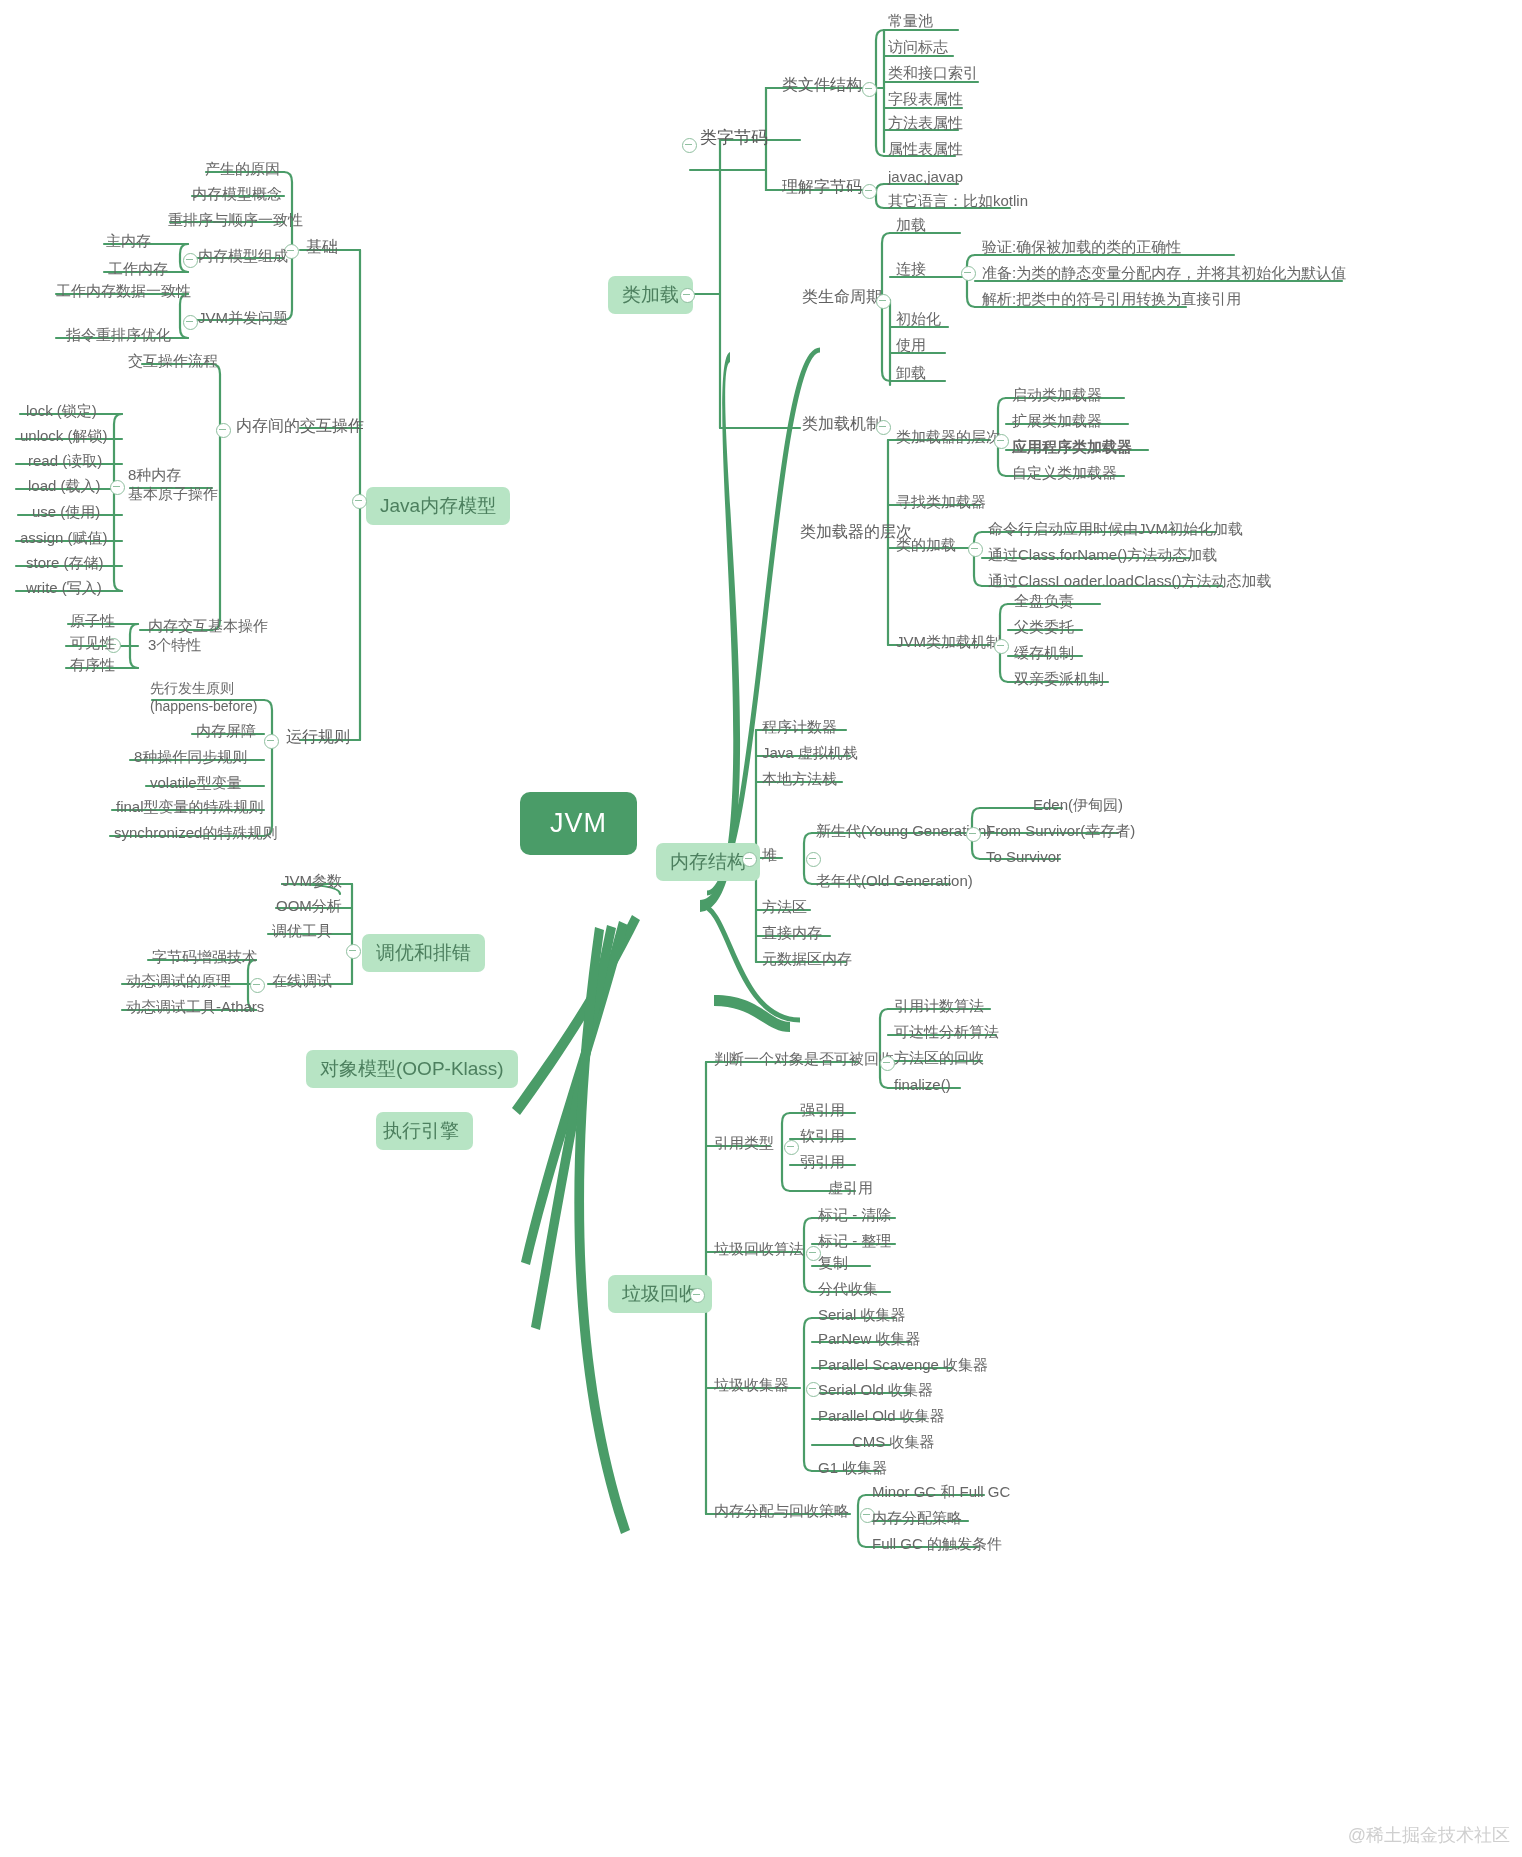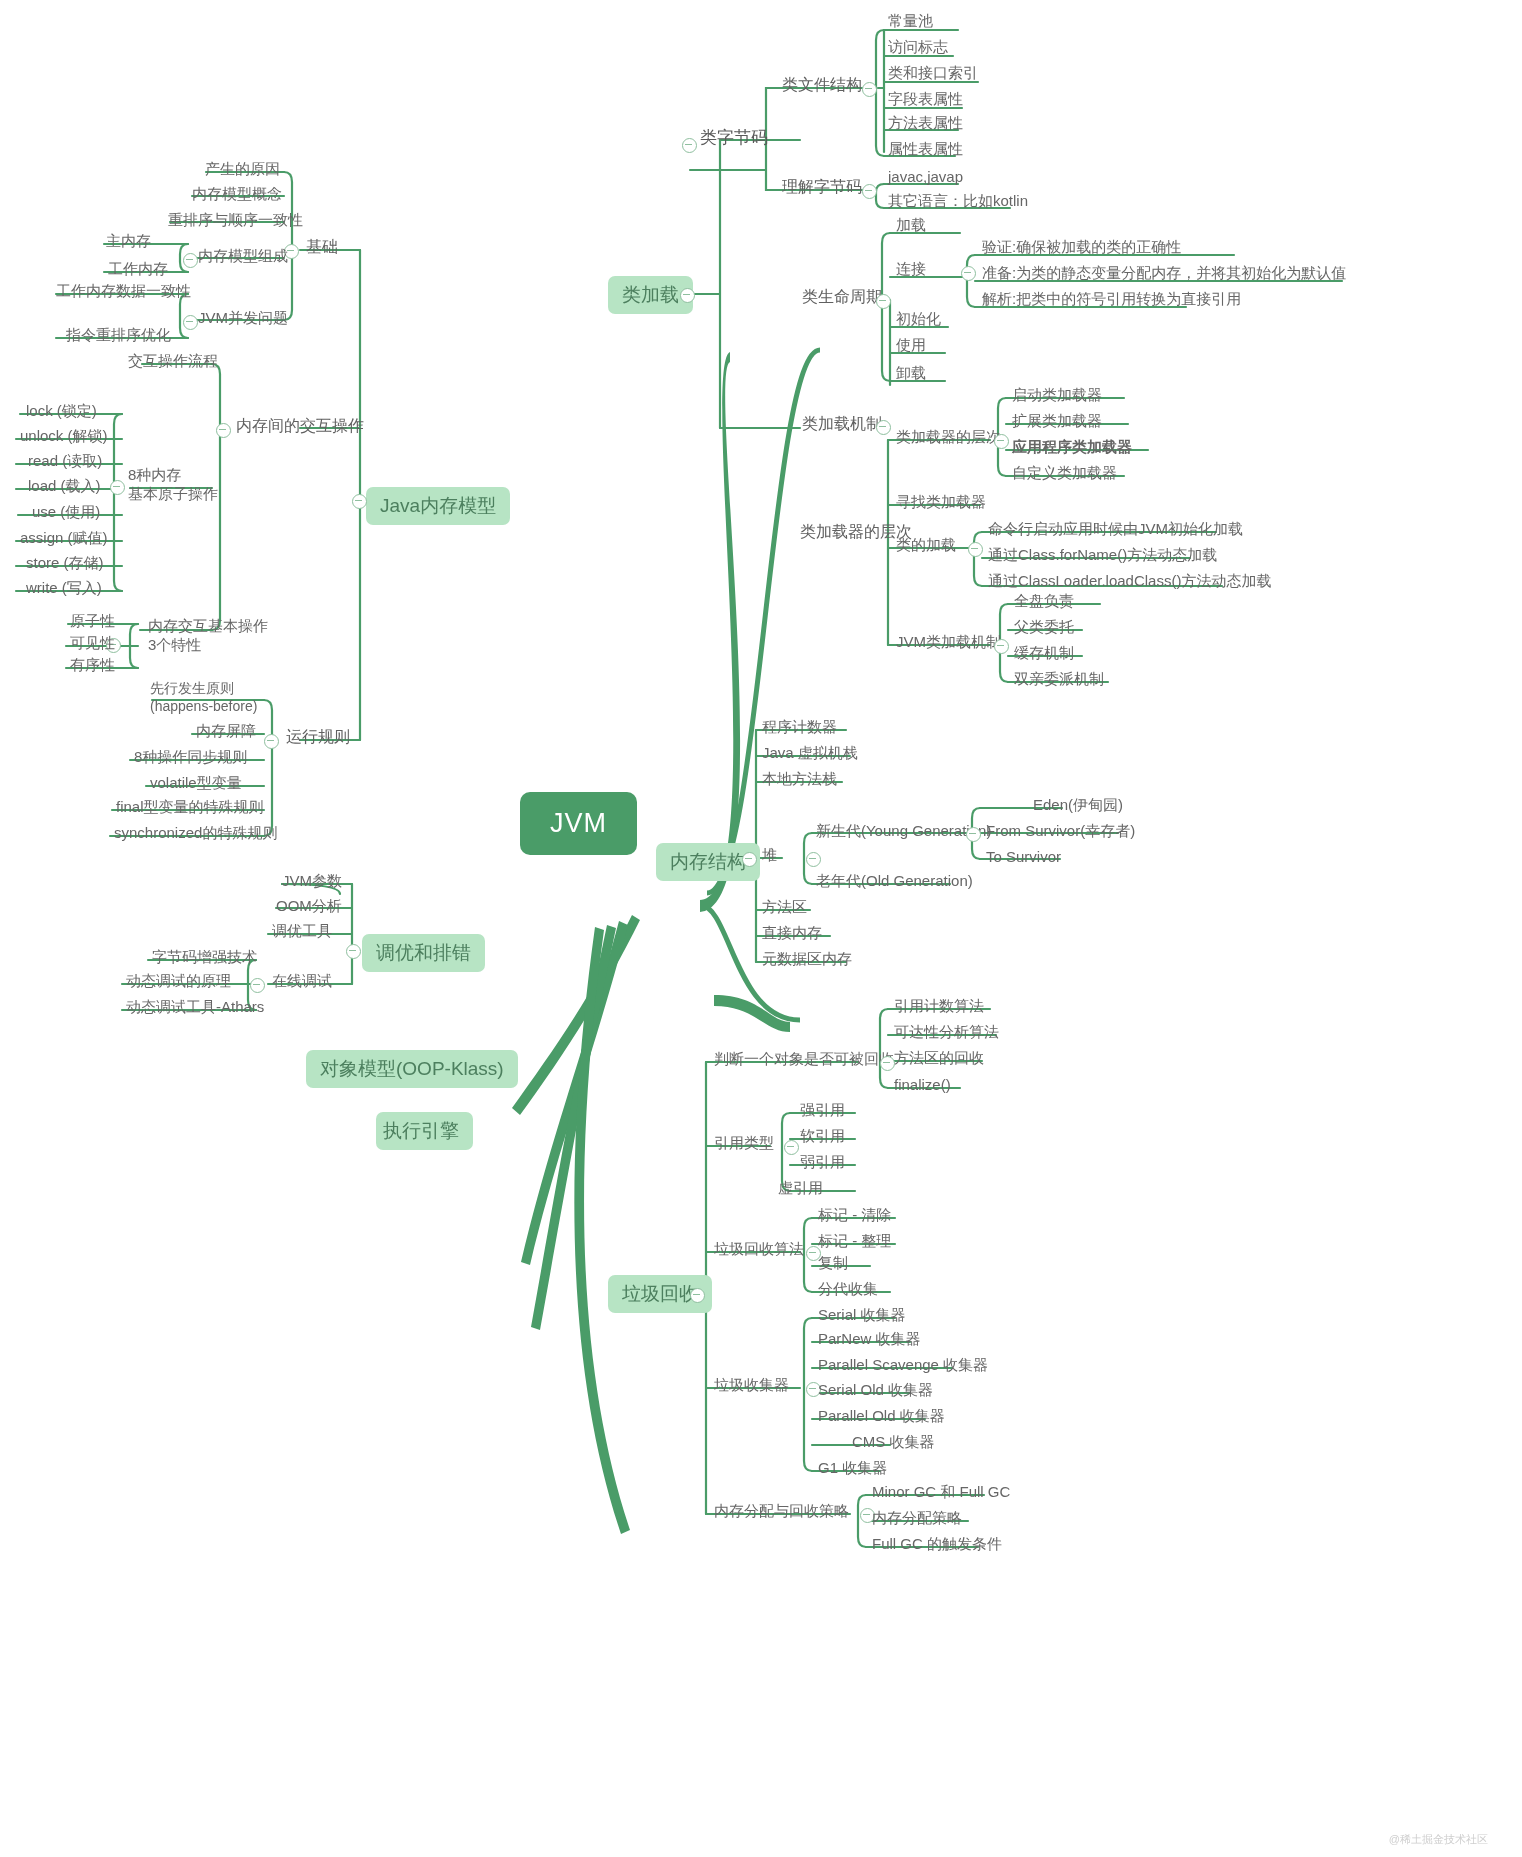--- a/index.html
+++ b/index.html
@@ -19,21 +19,21 @@
   
   .lvl2{font-size:17px;color:#5a5a5a;}
   .lvl3{font-size:16px;color:#606060;}
   .lvl4{font-size:15px;color:#666;}
   .two-line{line-height:1.25;white-space:pre-line;}
 
   .collapse{position:absolute;width:13px;height:13px;border:1.4px solid #8fbf9f;
             border-radius:50%;background:#fff;}
   .collapse:after{content:"";position:absolute;left:2px;top:5px;width:7px;height:1.4px;background:#8fbf9f;}
 
-  .watermark{position:absolute;right:34px;bottom:10px;color:#cfcfcf;font-size:11px;}
+  .watermark{position:absolute;right:12px;bottom:10px;color:#cfcfcf;font-size:18px;}
 </style>
 </head>
 <body>
 
 <div id="canvas">
 
 <svg class="links" viewBox="0 0 1522 1857">
   <g fill="none" stroke="#4a9c68" stroke-width="2.2">
 
     <path d="M707,893 C760,893 770,350 820,350" stroke-width="5"></path>
@@ -398,21 +398,21 @@
 <div class="collapse" style="left:860px;top:1508px;"></div>
 
 <div class="node lvl4" style="left:894px;top:997px;"><span>引用计数算法</span></div>
 <div class="node lvl4" style="left:894px;top:1023px;"><span>可达性分析算法</span></div>
 <div class="node lvl4" style="left:894px;top:1049px;"><span>方法区的回收</span></div>
 <div class="node lvl4" style="left:894px;top:1076px;"><span>finalize()</span></div>
 
 <div class="node lvl4" style="left:800px;top:1101px;"><span>强引用</span></div>
 <div class="node lvl4" style="left:800px;top:1127px;"><span>软引用</span></div>
 <div class="node lvl4" style="left:800px;top:1153px;"><span>弱引用</span></div>
-<div class="node lvl4" style="left:778px;top:1179px;"><span>虚引用</span></div>
+<div class="node lvl4" style="left:828px;top:1179px;"><span>虚引用</span></div>
 
 <div class="node lvl4" style="left:818px;top:1206px;"><span>标记 - 清除</span></div>
 <div class="node lvl4" style="left:818px;top:1232px;"><span>标记 - 整理</span></div>
 <div class="node lvl4" style="left:818px;top:1254px;"><span>复制</span></div>
 <div class="node lvl4" style="left:818px;top:1280px;"><span>分代收集</span></div>
 
 <div class="node lvl4" style="left:818px;top:1306px;"><span>Serial 收集器</span></div>
 <div class="node lvl4" style="left:818px;top:1330px;"><span>ParNew 收集器</span></div>
 <div class="node lvl4" style="left:818px;top:1356px;"><span>Parallel Scavenge 收集器</span></div>
 <div class="node lvl4" style="left:818px;top:1381px;"><span>Serial Old 收集器</span></div>

